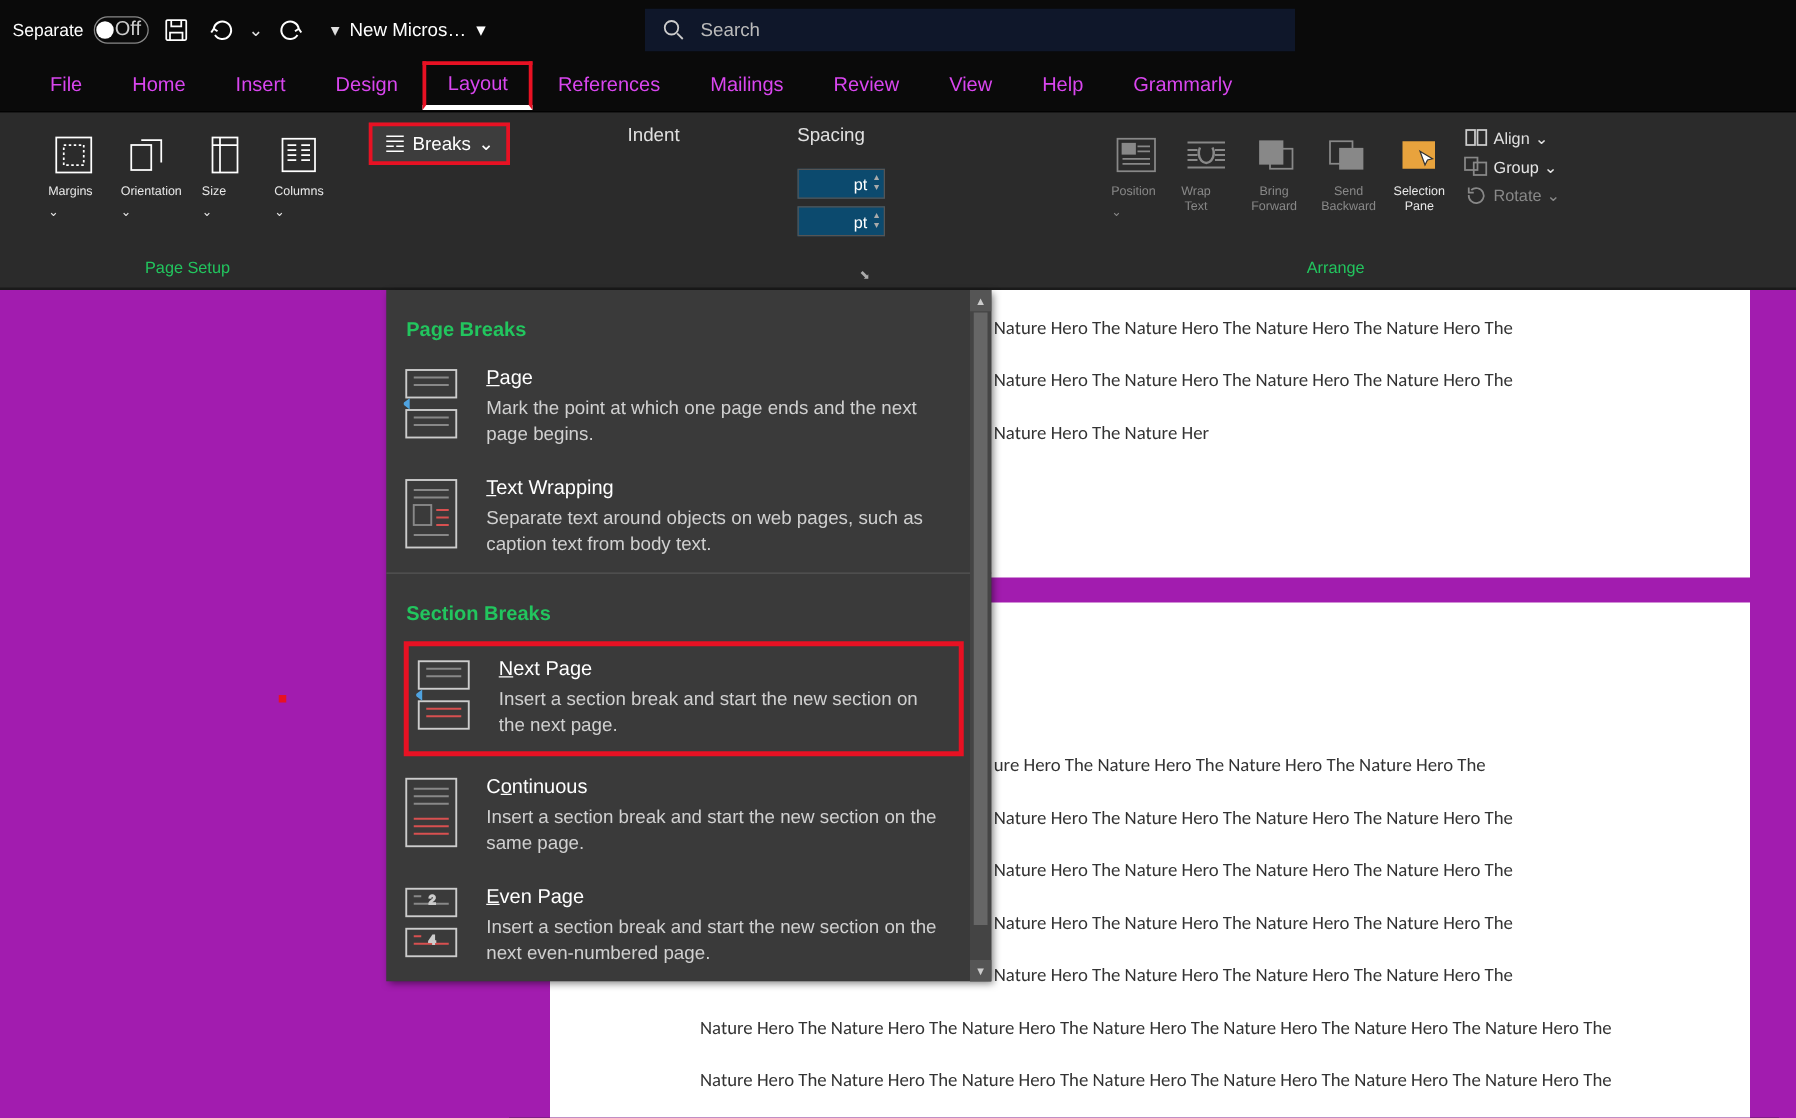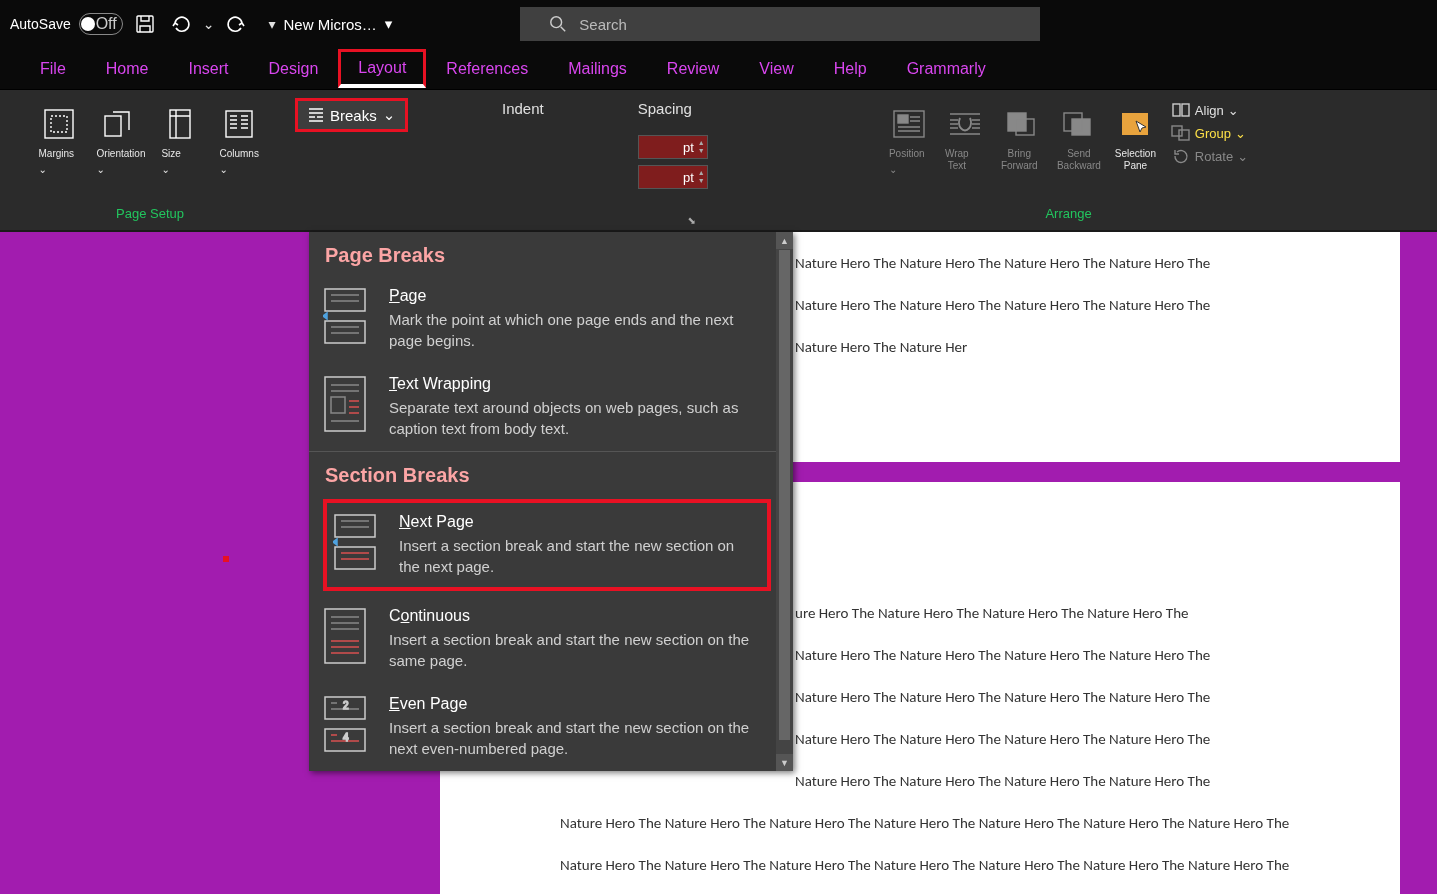--- a/index.html
+++ b/index.html
@@ -26,22 +26,22 @@
     .toggle { 
       width: 44px; height: 22px; border: 1px solid #888; border-radius: 11px; 
       display: flex; align-items: center; padding: 1px; position: relative;
     }
     .toggle-dot { width: 14px; height: 14px; background: #fff; border-radius: 50%; }
     .toggle-label { font-size: 16px; position: absolute; right: 5px; color: #ccc; }
     .qat-icon { width: 28px; height: 28px; display: flex; align-items: center; justify-content: center; cursor: pointer; }
     .qat-icon svg { width: 20px; height: 20px; }
     .doc-title { color: #fff; font-size: 15px; display: flex; align-items: center; gap: 8px; }
     .search-box { 
-      margin-left: 120px; flex: 0 0 520px; height: 34px; background: #404040; 
-      display: flex; align-items: center; padding: 0 29px; gap: 12px; color: #bbb; font-size: 15px;
+      margin-left: 120px; flex: 0 0 520px; height: 34px; background: #0f172a; 
+      display: flex; align-items: center; padding: 0 14px; gap: 12px; color: #bbb; font-size: 15px;
     }
     
     
     .ribbon-tabs {
       height: 42px;
       display: flex;
       align-items: center;
       padding: 0 20px;
       gap: 0;
       background: #0a0a0a;
@@ -75,21 +75,21 @@
     .ribbon-group-label { color: #22c55e; font-size: 13px; padding-bottom: 4px; }
     .breaks-btn {
       border: 3px solid #e81123; background: #3d3d3d;
       padding: 5px 10px; display: flex; align-items: center; gap: 6px;
       color: #fff; font-size: 15px; position: absolute; top: 8px;
     }
     .breaks-btn svg { width: 16px; height: 14px; }
     .spacing-col { display: flex; flex-direction: column; align-items: flex-start; padding: 5px 12px; gap: 6px; }
     .spinner-row { display: flex; gap: 4px; align-items: center; }
     .spinner { 
-      display: flex; background: #7f1d1d; border: 1px solid #555; height: 24px; width: 70px;
+      display: flex; background: #0c4a6e; border: 1px solid #555; height: 24px; width: 70px;
       align-items: center; justify-content: flex-end; color: #fff; font-size: 13px; padding-right: 2px;
     }
     .spinner-arrows { display: flex; flex-direction: column; margin-left: 4px; }
     .spinner-arrows span { font-size: 7px; line-height: 8px; color: #aaa; cursor: pointer; }
     .arrange-group { display: flex; gap: 6px; padding: 5px 12px; align-items: flex-start; }
     .arrange-col { display: flex; flex-direction: column; gap: 3px; font-size: 13px; color: #e0e0e0; }
     .arrange-item { display: flex; align-items: flex-end; gap: 4px; padding: 2px 4px; cursor: pointer; }
     .dialog-launcher { position: absolute; bottom: 4px; right: 4px; font-size: 10px; color: #aaa; cursor: pointer; }
     
     
@@ -104,21 +104,21 @@
     .dd-scroll { position: absolute; right: 0; top: 0; bottom: 0; width: 17px; background: #444; }
     .dd-scroll-up, .dd-scroll-down { 
       width: 17px; height: 17px; background: #555; display:flex; align-items:center; justify-content:center;
       position: absolute; font-size: 9px; color: #ccc;
     }
     .dd-scroll-up { top: 0; }
     .dd-scroll-down { bottom: 0; }
     .dd-scroll-thumb { position: absolute; width: 11px; left: 3px; top: 18px; height: 490px; background: #666; }
     
     .dd-header { 
-      font-weight: 600; color: #fca5a5; font-size: 20px; padding: 12px 16px 8px;
+      font-weight: 600; color: #22c55e; font-size: 16px; padding: 24px 16px 8px;
     }
     .dd-item { 
       display: flex; gap: 22px; padding: 12px 14px; cursor: pointer; align-items: flex-start;
     }
     .dd-item.highlighted {
       border: 4px solid #e81123; margin: 4px 22px 4px 14px; padding: 10px 0 10px 0;
     }
     .dd-item .dd-icon { width: 44px; height: 58px; flex-shrink: 0; display: flex; }
     .dd-item .dd-text { display: flex; flex-direction: column; gap: 4px; padding-right: 28px;}
     .dd-item .dd-title { font-size: 16px; color: #fff; text-decoration: underline; text-decoration-color: transparent; }
@@ -148,21 +148,21 @@
     .red-mark { 
       position: absolute; left: 223px; top: 324px; width: 6px; height: 6px; 
       background: #e81123;
     }
   </style>
 </head>
 <body>
 
 <div class="title-bar">
   <div class="autosave-group">
-    <span>AutoSave</span>
+    <span>Separate</span>
     <div class="toggle">
       <div class="toggle-dot"></div>
       <span class="toggle-label">Off</span>
     </div>
   </div>
   <div class="qat-icon">
     <svg viewBox="0 0 20 20" fill="none" stroke="#fff" stroke-width="1.4">
         <rect x="2" y="2" width="16" height="16" rx="1"></rect>
         <path d="M6 2v5h8V2M5 18v-6h10v6"></path>
       </svg>
@@ -343,21 +343,21 @@
       </div>
       <div class="arrange-col">
         <div class="arrange-item">
           <svg width="20" height="16" viewBox="0 0 20 16" fill="none" stroke="#ccc" stroke-width="1.4">
               <rect x="2" y="2" width="7" height="12"></rect>
               <rect x="11" y="2" width="7" height="12"></rect>
             </svg>
           <span>Align</span>
             <span>⌄</span>
         </div>
-        <div class="arrange-item disabled" style="color:#fde047;">
+        <div class="arrange-item disabled" style="color:#e5e5e5;">
           <svg width="20" height="16" viewBox="0 0 20 16" fill="none" stroke="#888" stroke-width="1.4">
               <rect x="1" y="1" width="10" height="10"></rect>
               <rect x="8" y="5" width="10" height="10"></rect>
             </svg>
           <span>Group</span>
             <span>⌄</span>
         </div>
         <div class="arrange-item disabled" style="color:#888;">
           <svg width="20" height="16" viewBox="0 0 20 16" fill="none" stroke="#888" stroke-width="1.4">
               <path d="M4 8a6 6 0 1 0 2-4M4 2v4h4"></path>

